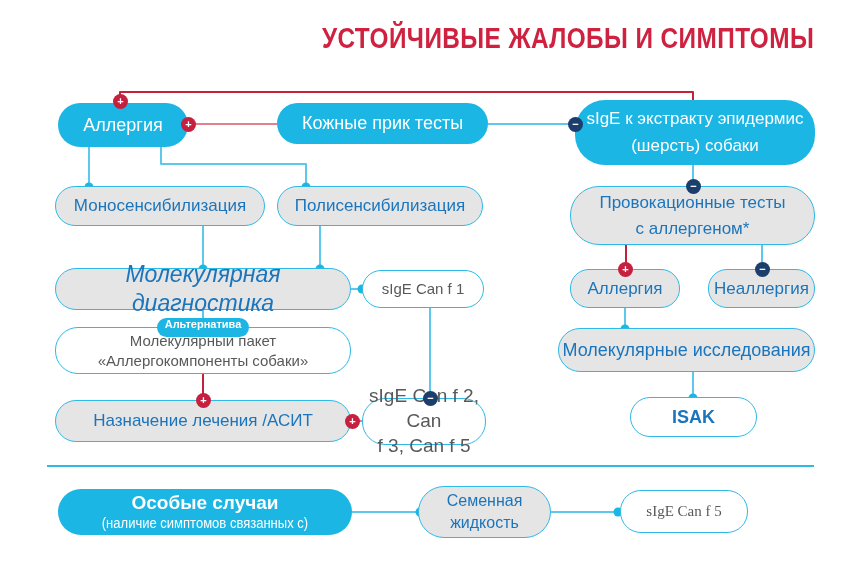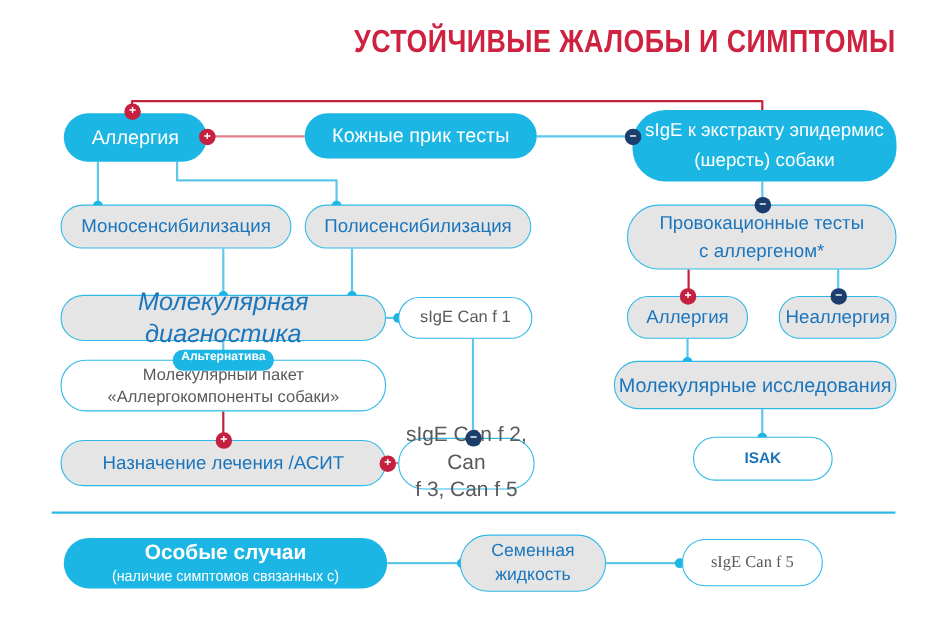--- a/index.html
+++ b/index.html
@@ -40,21 +40,21 @@
   #n-poly{left:277px;top:186px;width:206px;height:40px;border-radius:20px;font-size:17px;}
   #n-mol-diag{left:55px;top:268px;width:296px;height:42px;border-radius:21px;font-size:23px;font-style:italic;}
   #n-canf1{left:362px;top:270px;width:122px;height:38px;border-radius:19px;font-size:15px;justify-content:center;}
   #n-package{left:55px;top:327px;width:296px;height:47px;border-radius:23px;font-size:15px;line-height:1.3;}
   #n-treatment{left:55px;top:400px;width:296px;height:42px;border-radius:21px;font-size:17px;}
   #n-canf235{left:362px;top:398px;width:124px;height:47px;border-radius:23px;font-size:19px;line-height:1.3;}
   #n-provocation{left:570px;top:186px;width:245px;height:59px;border-radius:29px;font-size:17px;line-height:1.5;}
   #n-allergy-right{left:570px;top:269px;width:110px;height:39px;border-radius:19px;font-size:17px;}
   #n-nonallergy{left:708px;top:269px;width:107px;height:39px;border-radius:19px;font-size:17px;}
   #n-mol-research{left:558px;top:328px;width:257px;height:44px;border-radius:22px;font-size:18px;}
-  #n-isak{left:630px;top:397px;width:127px;height:40px;border-radius:20px;font-size:14px;color:#1b75bc;font-weight:600;}
+  #n-isak{left:630px;top:397px;width:127px;height:40px;border-radius:20px;font-size:18px;color:#1b75bc;font-weight:600;}
   #n-special{left:58px;top:489px;width:294px;height:46px;border-radius:23px;}
   #n-special .l1{font-size:19px;font-weight:700;}
   #n-special .l2{font-size:14px;display:inline-block;transform:scaleX(0.93);white-space:nowrap;}
   #n-seminal{left:418px;top:486px;width:133px;height:52px;border-radius:26px;font-size:16px;line-height:1.35;}
   #n-canf5{left:620px;top:490px;width:128px;height:43px;border-radius:21px;font-size:15px;font-family:Liberation Serif, serif;}
 </style>
 </head>
 <body>
 
 <div id="canvas">

